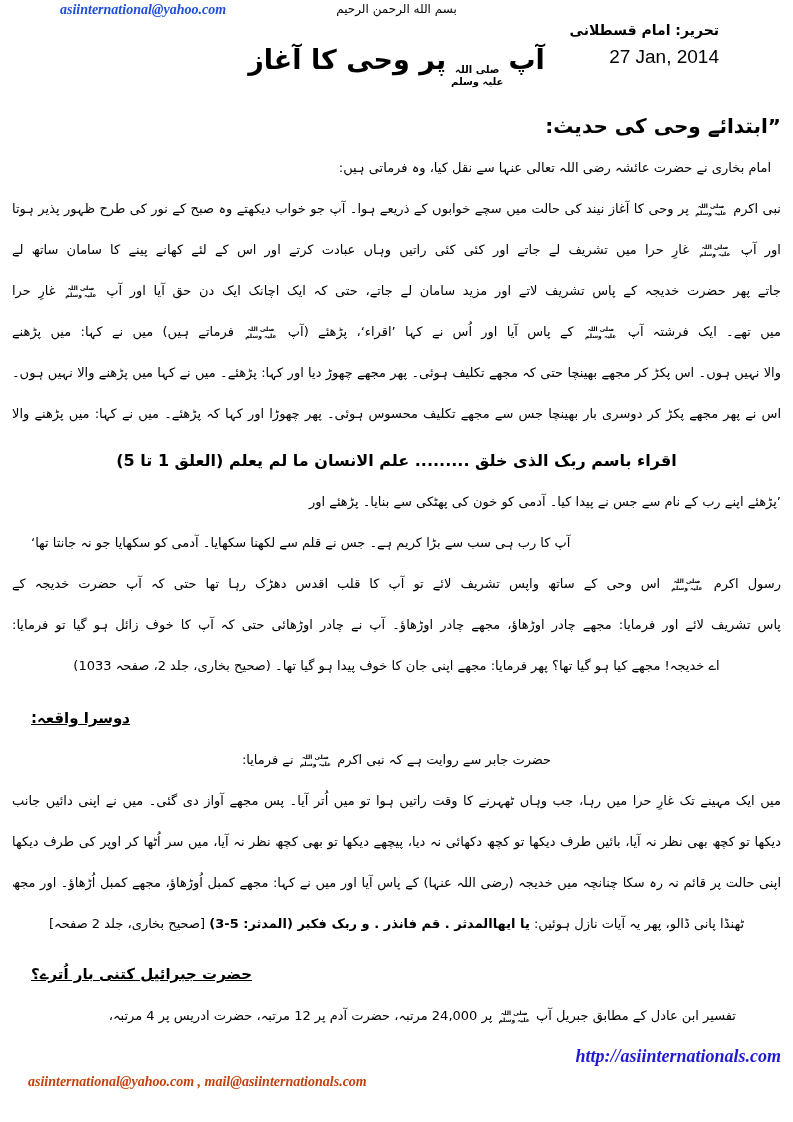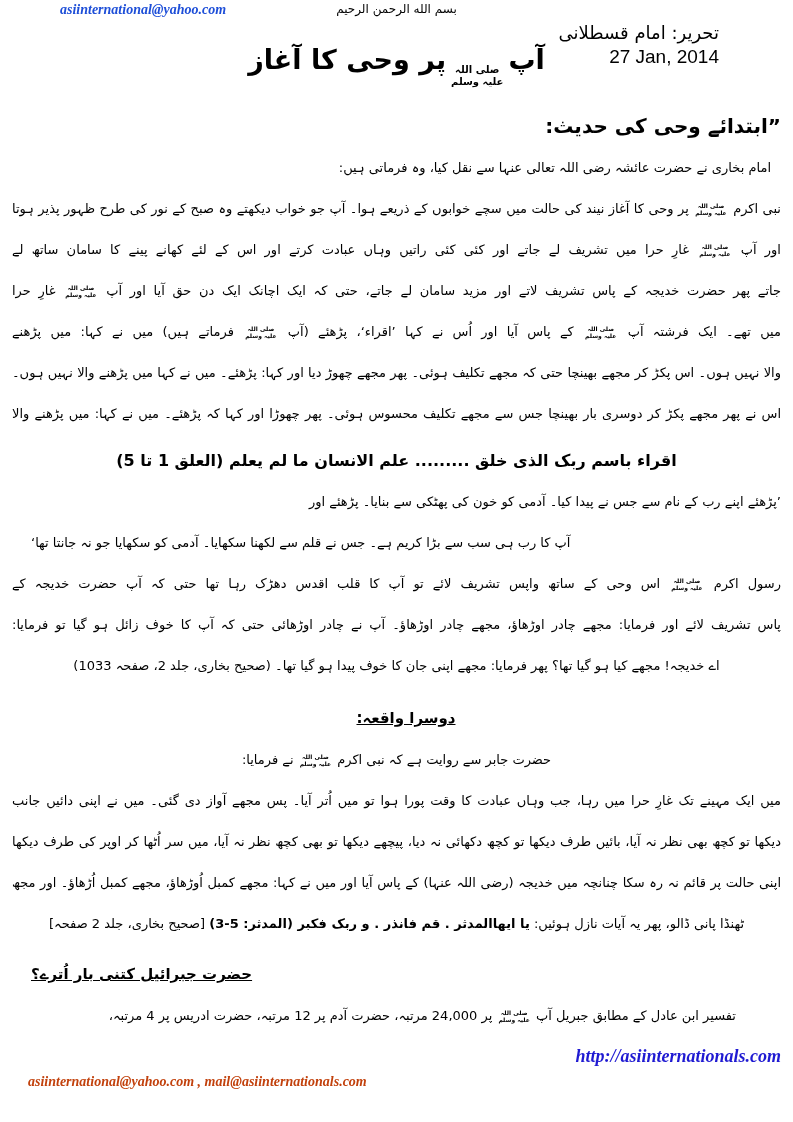--- a/index.html
+++ b/index.html
@@ -8,21 +8,21 @@
     background:#ffffff;color:#000;
     font-family:"DejaVu Sans",sans-serif;
   }
   
   .email{
     font-family:"Liberation Serif","DejaVu Serif",serif;
     font-style:italic;font-weight:bold;color:#1f1ad2;
   }
   #email-top{position:absolute;top:2px;left:60px;font-size:14px;}
   #bismillah{position:absolute;top:2px;left:0;right:0;text-align:center;direction:rtl;font-size:12px;}
-  #byline{position:absolute;top:22px;right:74px;direction:rtl;font-size:18px;}
+  #byline{position:absolute;top:22px;right:74px;direction:rtl;font-size:14px;font-weight:bold;}
   #date{
     position:absolute;top:46px;right:74px;font-size:19px;
     font-family:"Liberation Sans","DejaVu Sans",sans-serif;
   }
   #title{
     position:absolute;top:30px;left:0;right:0;text-align:center;direction:rtl;
     font-size:27px;font-weight:bold;line-height:60px;
   }
   #title .saw{font-size:10px;margin:0 5px;vertical-align:-4px;}
   
@@ -86,26 +86,26 @@
     <div class="line st-body a-j">اس نے پھر مجھے پکڑ کر دوسری بار بھینچا جس سے مجھے تکلیف محسوس ہوئی۔ پھر چھوڑا اور کہا کہ پڑھئے۔ میں نے کہا: میں پڑھنے والا نہیں</div>
     <div class="line st-verse a-c" style="margin-top: 6px;">اقراء باسم ربک الذی خلق ......... علم الانسان ما لم یعلم  (العلق 1 تا 5)</div>
     <div class="line st-body a-r">’پڑھئے اپنے رب کے نام سے جس نے پیدا کیا۔ آدمی کو خون کی پھٹکی سے بنایا۔ پڑھئے اور</div>
     <div class="line st-body a-l">آپ کا رب ہی سب سے بڑا کریم ہے۔ جس نے قلم سے لکھنا سکھایا۔ آدمی کو سکھایا جو نہ جانتا تھا‘</div>
     <div class="line st-body a-j">رسول اکرم <span class="saw">
         <span>صلی اللہ</span>
         <span>علیہ وسلم</span>
       </span> اس وحی کے ساتھ واپس تشریف لائے تو آپ کا قلب اقدس دھڑک رہا تھا حتی کہ آپ حضرت خدیجہ کے</div>
     <div class="line st-body a-j">پاس تشریف لائے اور فرمایا: مجھے چادر اوڑھاؤ، مجھے چادر اوڑھاؤ۔ آپ نے چادر اوڑھائی حتی کہ آپ کا خوف زائل ہو گیا تو فرمایا:</div>
     <div class="line st-body a-c">اے خدیجہ! مجھے کیا ہو گیا تھا؟ پھر فرمایا: مجھے اپنی جان کا خوف پیدا ہو گیا تھا۔ (صحیح بخاری، جلد 2، صفحہ 1033)</div>
-    <div class="line st-h2 a-l" style="margin-top: 12px; text-align: center;">دوسرا واقعہ:</div>
+    <div class="line st-h2 a-l" style="margin-top: 12px;">دوسرا واقعہ:</div>
     <div class="line st-body a-c">حضرت جابر سے روایت ہے کہ نبی اکرم <span class="saw">
         <span>صلی اللہ</span>
         <span>علیہ وسلم</span>
       </span> نے فرمایا:</div>
-    <div class="line st-body a-j">میں ایک مہینے تک غارِ حرا میں رہا، جب وہاں عبادت کا وقت پورا ہوا تو میں اُتر آیا۔ پس مجھے آواز دی گئی۔ میں نے اپنی دائیں جانب</div>
+    <div class="line st-body a-j">میں ایک مہینے تک غارِ حرا میں رہا، جب وہاں ٹھہرنے کا وقت راتیں ہوا تو میں اُتر آیا۔ پس مجھے آواز دی گئی۔ میں نے اپنی دائیں جانب</div>
     <div class="line st-body a-j">دیکھا تو کچھ بھی نظر نہ آیا، بائیں طرف دیکھا تو کچھ دکھائی نہ دیا، پیچھے دیکھا تو بھی کچھ نظر نہ آیا، میں سر اُٹھا کر اوپر کی طرف دیکھا تو میں</div>
     <div class="line st-body a-j">اپنی حالت پر قائم نہ رہ سکا چنانچہ میں خدیجہ (رضی اللہ عنہا) کے پاس آیا اور میں نے کہا: مجھے کمبل اُوڑھاؤ، مجھے کمبل اُڑھاؤ۔ اور مجھ پر</div>
     <div class="line st-body a-c">ٹھنڈا پانی ڈالو، پھر یہ آیات نازل ہوئیں: <span class="b">یا ایھاالمدثر . قم فانذر . و ربک فکبر (المدثر: 5-3)</span> [صحیح بخاری، جلد 2 صفحہ]</div>
     <div class="line st-h2 a-l" style="margin-top: 10px;">حضرت جبرائیل کتنی بار اُترے؟</div>
     <div class="line st-body a-r" style="padding-right: 45px;">تفسیر ابن عادل کے مطابق جبریل آپ <span class="saw">
         <span>صلی اللہ</span>
         <span>علیہ وسلم</span>
       </span> پر 24,000 مرتبہ، حضرت آدم پر 12 مرتبہ، حضرت ادریس پر 4 مرتبہ،</div>
   </div>
 

